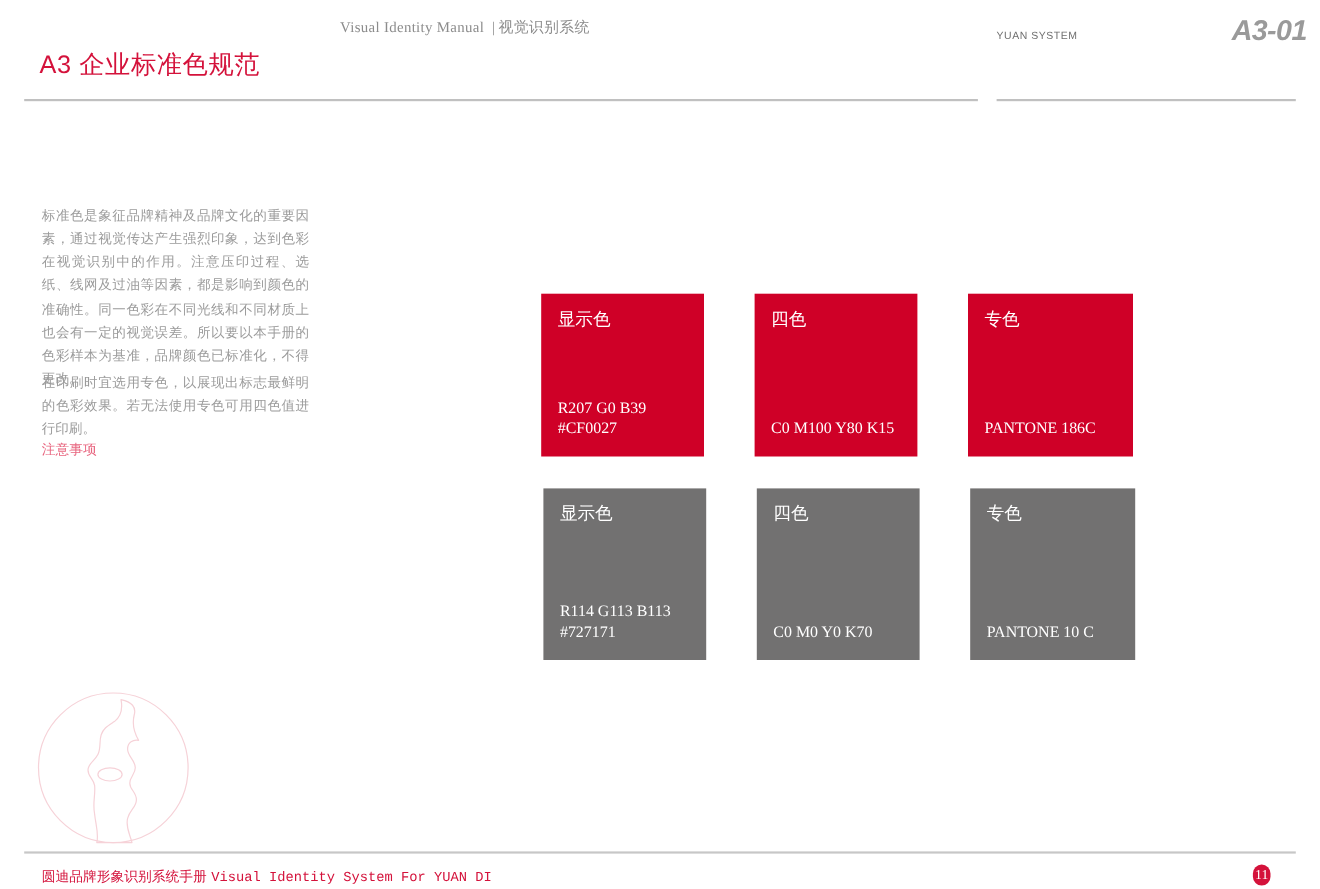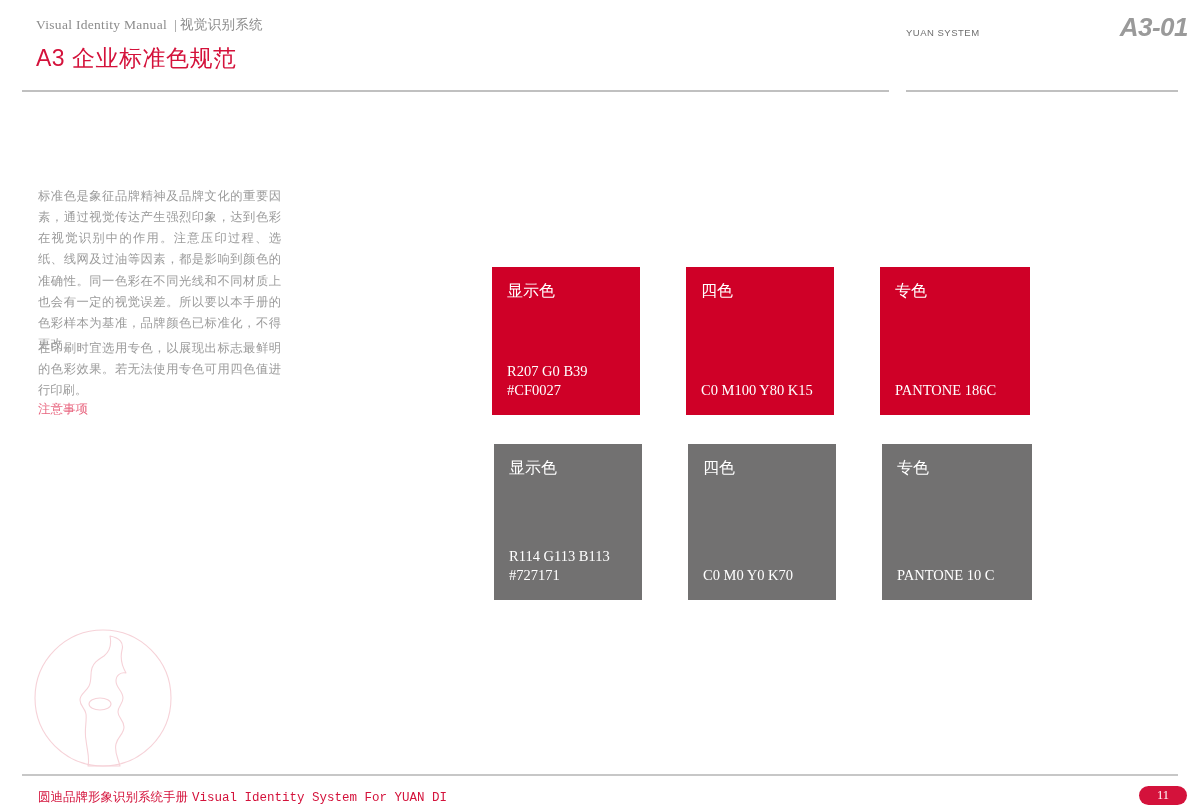--- a/index.html
+++ b/index.html
@@ -21,20 +21,21 @@
     left: 36px;
     top: 16px;
     width: 500px;
   }
   #header-kicker {
     font-family: "Liberation Serif", serif;
     font-size: 13.5px;
     color: #8c8c8c;
     letter-spacing: 0.3px;
     white-space: nowrap;
+    text-align: right;
   }
   #page-title {
     margin-top: 9px;
     font-size: 23px;
     color: #D4123B;
     letter-spacing: 0.5px;
     white-space: nowrap;
   }
 
   #header-right {
@@ -168,21 +169,21 @@
     white-space: nowrap;
   }
   #footer-text .en {
     font-family: Liberation Mono, monospace;
     padding-left: 4px;
   }
   #page-number-badge {
     position: absolute;
     left: 1139px;
     top: 786px;
-    width: 48px;
+    width: 16px;
     height: 19px;
     border-radius: 10px;
     background: #D4123B;
     color: #ffffff;
     font-family: "Liberation Serif", serif;
     font-size: 12.5px;
     display: flex;
     align-items: center;
     justify-content: center;
   }

